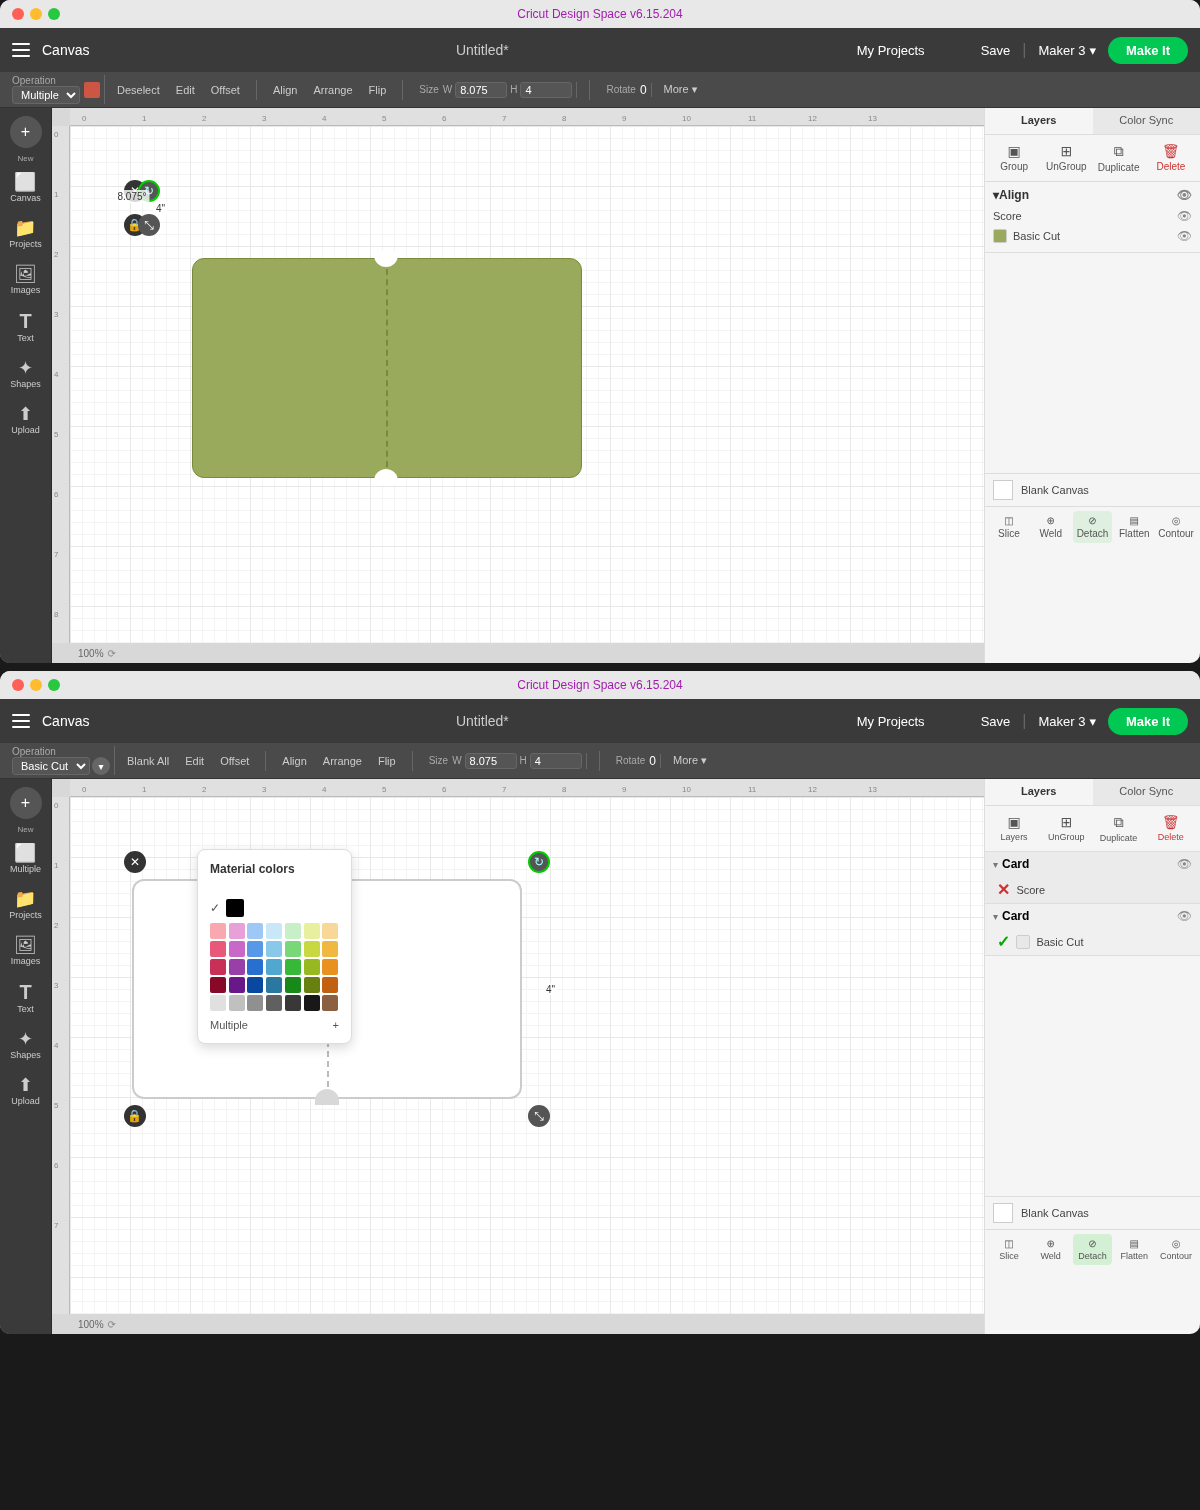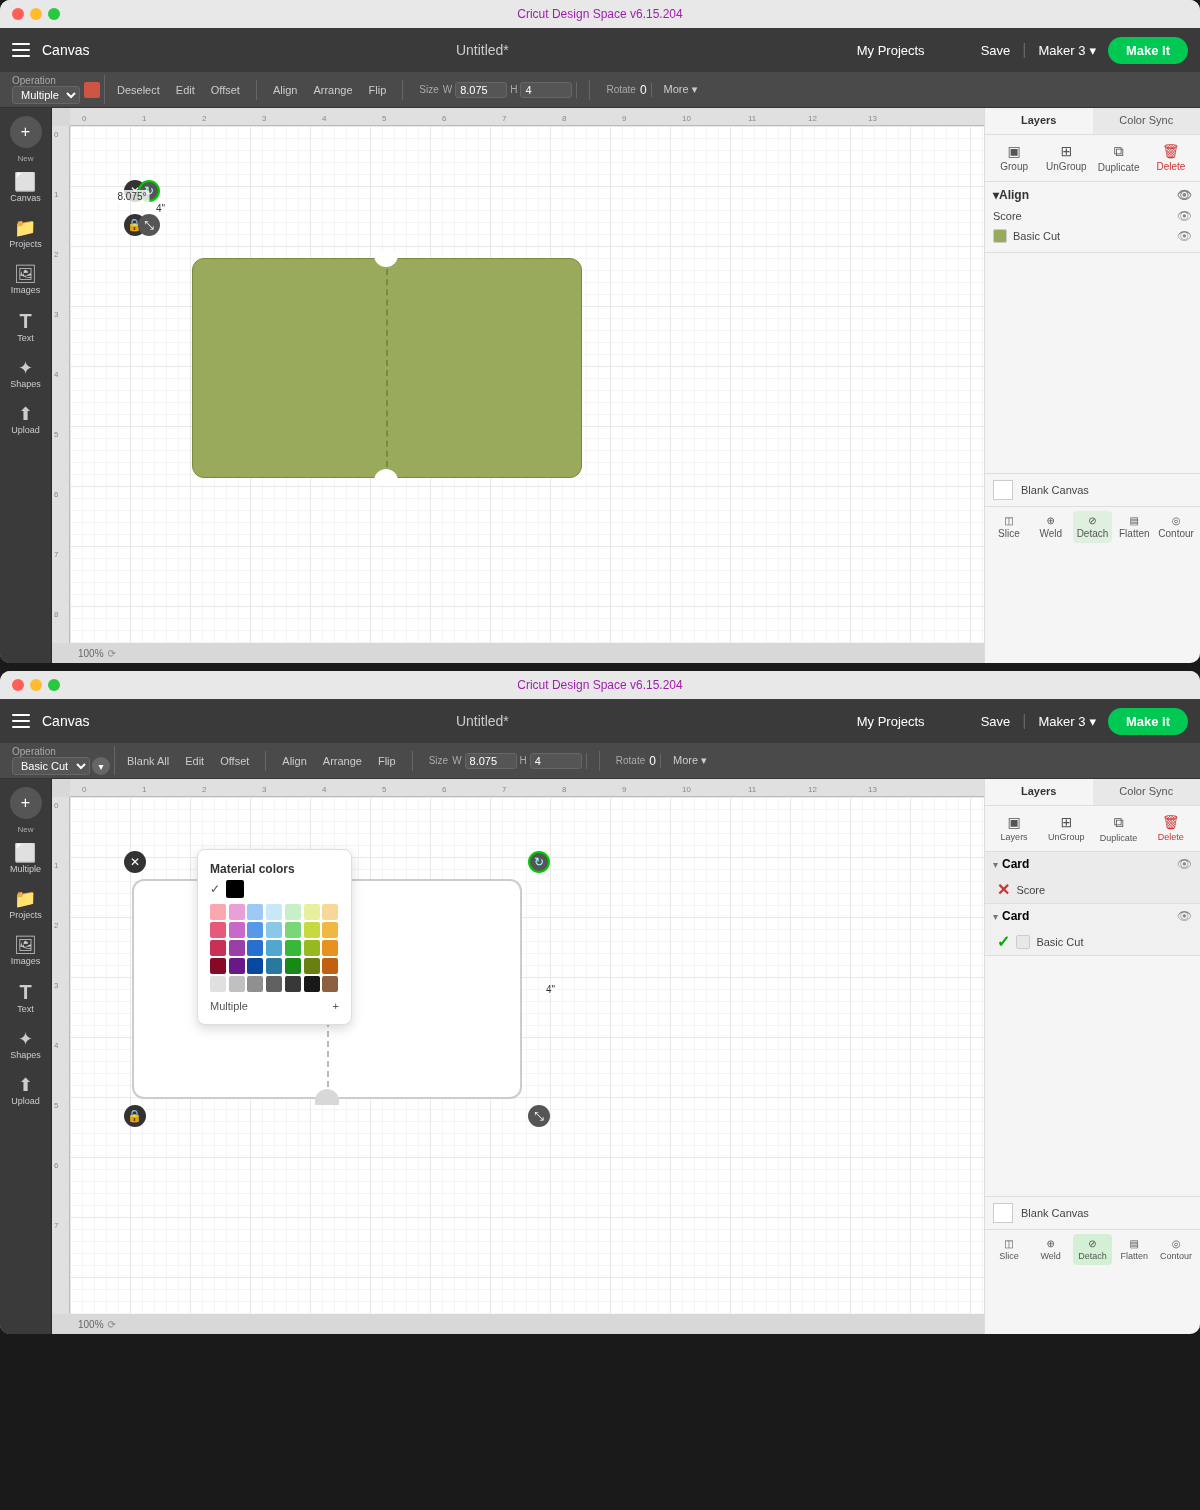--- a/index.html
+++ b/index.html
@@ -431,21 +431,21 @@
       border: 1px solid #ddd;
       border-radius: 8px;
       padding: 12px;
       width: 155px;
       box-shadow: 0 4px 12px rgba(0,0,0,0.15);
       z-index: 100;
     }
     .popup-title {
       font-size: 12px;
       font-weight: 600;
-      margin-bottom: 4px;
+      margin-bottom: 23px;
       color: #333;
     }
     .color-selected-row {
       display: flex;
       align-items: center;
       gap: 6px;
       margin-bottom: 6px;
     }
     .color-check { color: #555; font-size: 12px; }
     .color-swatch-selected {

